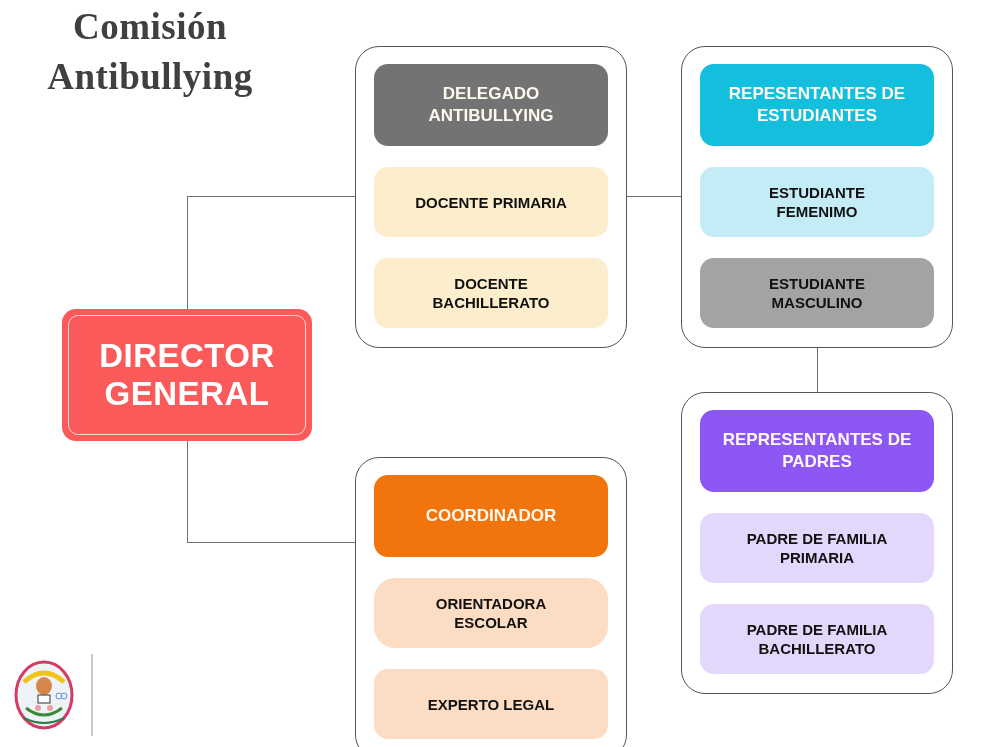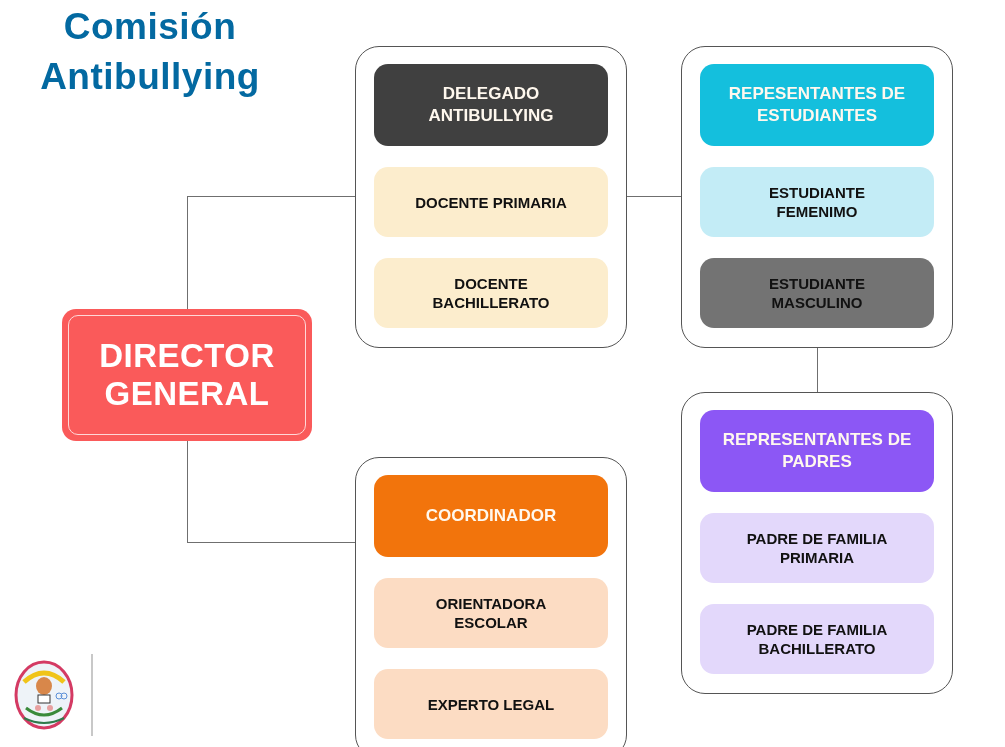--- a/index.html
+++ b/index.html
@@ -1,20 +1,20 @@
 <!DOCTYPE html>
 <html><head>
 <meta charset="utf-8">
 <style>
   html, body { margin: 0; padding: 0; background: #ffffff; }
   body { width: 1005px; height: 747px; position: relative; overflow: hidden;
          font-family: "Liberation Sans", sans-serif; }
   .title { position: absolute; left: 0; top: 2px; width: 300px; text-align: center;
-           font-family: Liberation Sans, sans-serif; font-weight: bold; font-size: 37px;
-           line-height: 50px; color: #0369a1; letter-spacing: 0.5px; }
+           font-family: Liberation Serif, serif; font-weight: bold; font-size: 37px;
+           line-height: 50px; color: #404040; letter-spacing: 0.5px; }
   .title span { display: block; }
   .line { position: absolute; background: #6f6f6f; }
   .director { position: absolute; left: 62px; top: 309px; width: 250px; height: 132px;
               background: #fa5a5a; border-radius: 14px; box-sizing: border-box; }
   .director .inner { position: absolute; left: 6px; top: 6px; right: 6px; bottom: 6px;
               border: 1.5px solid #ffd7d7; border-radius: 10px; display: flex;
               align-items: center; justify-content: center; text-align: center; }
   .director .label { color: #ffffff; font-weight: bold; font-size: 33px; line-height: 38px;
                      letter-spacing: 0.5px; }
   .group { position: absolute; width: 272px; height: 302px; background: #fff;
@@ -43,34 +43,34 @@
 <div class="line" style="left:627px; top:196px; width:54px; height:1.3px;"></div>
 <div class="line" style="left:817px; top:348px; width:1.3px; height:44px;"></div>
 
 <div class="director">
   <div class="inner">
     <div class="label" style="width:190px;">DIRECTOR GENERAL</div>
   </div>
 </div>
 
 <div class="group" style="left:355px; top:46px;">
-  <div class="card head" style="background:#404040; padding:0 40px;text-align:center;">DELEGADO ANTIBULLYING</div>
+  <div class="card head" style="background:#737373; padding:0 40px;text-align:center;">DELEGADO ANTIBULLYING</div>
   <div class="card sub1" style="background:#fcedcd;">DOCENTE PRIMARIA</div>
   <div class="card sub2" style="background:#fcedcd; padding:4px 60px;">DOCENTE BACHILLERATO</div>
 </div>
 
 <div class="group" style="left:681px; top:46px;">
   <div class="card head" style="background:#14bfdd;">REPESENTANTES DE ESTUDIANTES</div>
   <div class="card sub1" style="background:#c3ecf6; padding:0 60px;">ESTUDIANTE FEMENIMO</div>
-  <div class="card sub2" style="background:#737373; padding:12px 60px;">ESTUDIANTE MASCULINO</div>
+  <div class="card sub2" style="background:#a3a3a3; padding:12px 60px;">ESTUDIANTE MASCULINO</div>
 </div>
 
 <div class="group" style="left:355px; top:413px;margin-top:44px;">
   <div class="card head" style="background:#f2740c;">COORDINADOR</div>
-  <div class="card sub1" style="background:#fcdcc3; padding:0 60px;">ORIENTADORA ESCOLAR</div>
+  <div class="card sub1" style="background:#fcdcc3; padding:0 60px;border-radius:21px;">ORIENTADORA ESCOLAR</div>
   <div class="card sub2" style="background:#fcdcc3;">EXPERTO LEGAL</div>
 </div>
 
 <div class="group" style="left:681px; top:392px;">
   <div class="card head" style="background:#8c57f5; padding:16px 14px;">REPRESENTANTES DE PADRES</div>
   <div class="card sub1" style="background:#e3d8fb; padding:12px 36px;">PADRE DE FAMILIA PRIMARIA</div>
   <div class="card sub2" style="background:#e3d8fb; padding:0 36px;">PADRE DE FAMILIA BACHILLERATO</div>
 </div>
 
 <div class="logo">

